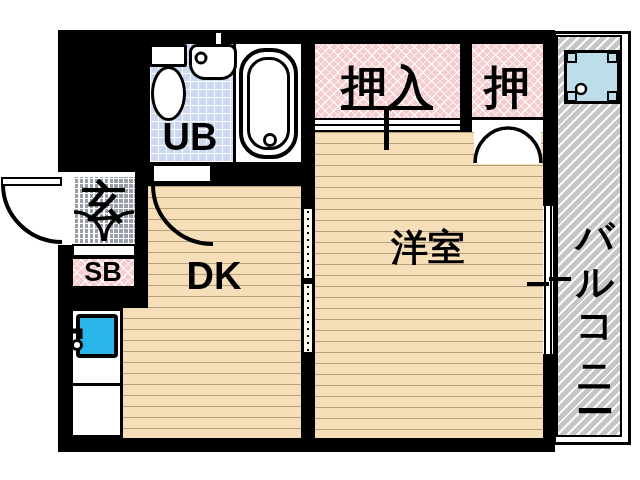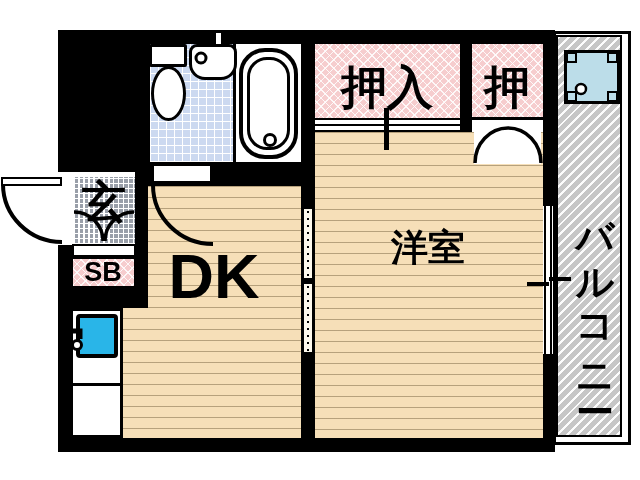--- a/index.html
+++ b/index.html
@@ -109,21 +109,22 @@
     <path d="M 134 212 A 29 29 0 0 0 105 241" fill="none" stroke="#000" stroke-width="3.5"></path>
     <path d="M 475 163 A 33 35 0 0 1 508 128" fill="none" stroke="#000" stroke-width="3.5"></path>
     <path d="M 508 128 A 33 35 0 0 1 541 163" fill="none" stroke="#000" stroke-width="3.5"></path>
     <path d="M 59 331 H 80 V 339" fill="none" stroke="#000" stroke-width="5"></path>
     <circle cx="77" cy="345" r="4.5" fill="#fff" stroke="#000" stroke-width="3"></circle>
     <circle cx="201" cy="58" r="5" fill="#fff" stroke="#000" stroke-width="3"></circle>
     <circle cx="270" cy="140" r="5.5" fill="#fff" stroke="#000" stroke-width="3"></circle>
     <circle cx="581" cy="89" r="5" fill="#fff" stroke="#000" stroke-width="2.5"></circle>
   </svg>
 
-  <div class="lbl" style="left:387px;top:87px;font-size:46px;">押入</div>
+  <div class="lbl" style="left:190px;top:137px;font-size:38px;">UB</div>
+  <div class="lbl" style="left:387px;top:87px;font-size:46px;text-decoration:underline;">押入</div>
   <div class="lbl" style="left:507px;top:87px;font-size:46px;">押</div>
   <div class="lbl" style="left:104px;top:202px;font-size:44px;">玄</div>
   <div class="lbl" style="left:103px;top:272px;font-size:27px;">SB</div>
-  <div class="lbl" style="left:214px;top:276px;font-size:63px;">DK</div>
+  <div class="lbl" style="left:214px;top:276px;font-size:38px;">DK</div>
   <div class="lbl" style="left:428px;top:247px;font-size:37px;">洋室</div>
   <div class="lbl" style="left:595px;top:295px;font-size:38px;writing-mode:vertical-rl;letter-spacing:6px;">バルコニー</div>
 
 </div>
 
 </body></html>

